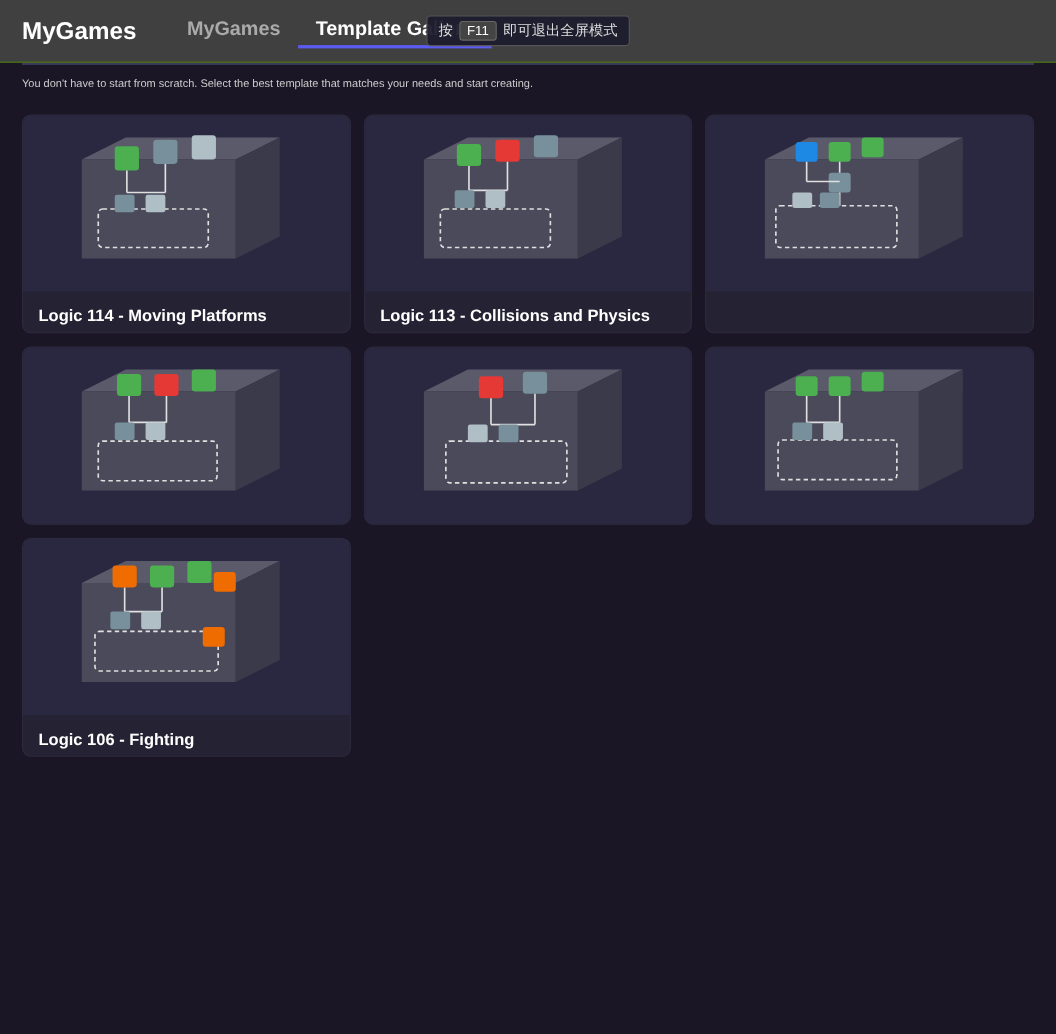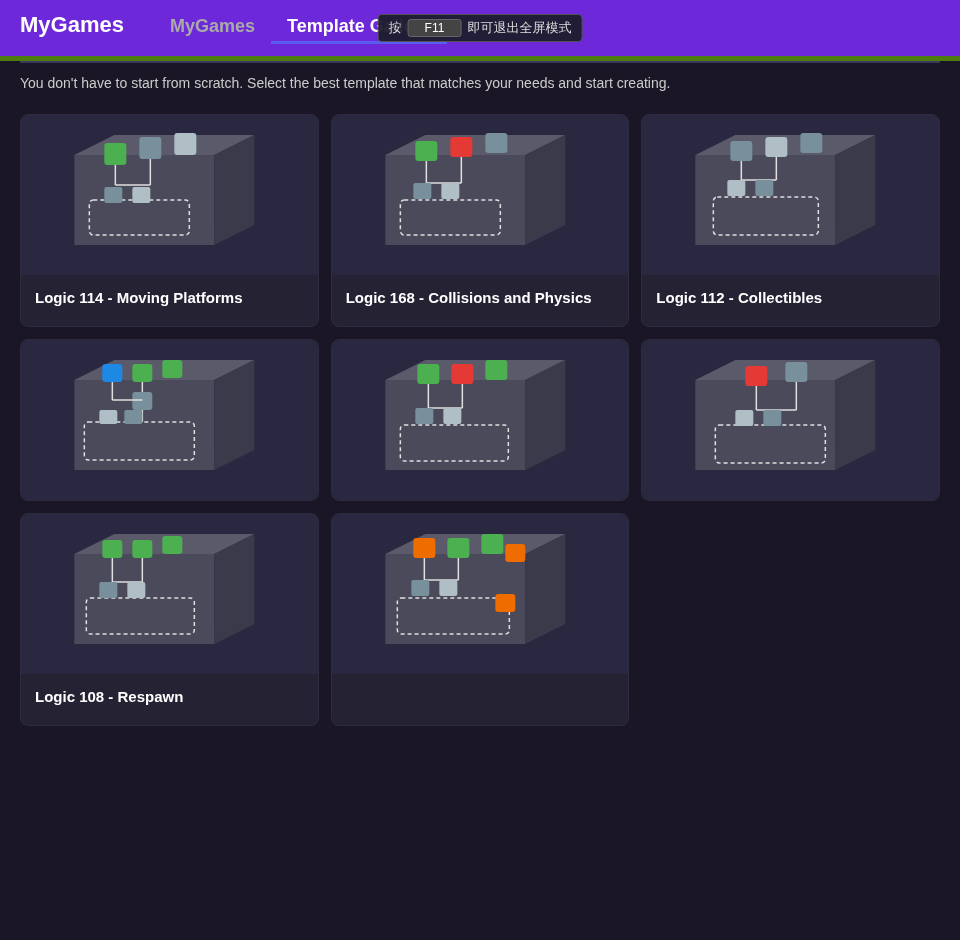--- a/index.html
+++ b/index.html
@@ -8,23 +8,24 @@
       color: #e0e0e0;
       font-family: Arial, sans-serif;
       width: 960px;
       min-height: 940px;
       overflow-x: hidden;
     }
 
     
     .header {
       display: flex;
+      align-items: center;
       padding: 12px 20px;
-      border-bottom: 5px solid #4d7c0f;
-      background: #6d28d9;
+      border-bottom: 1px solid #4d7c0f;
+      background: #404040;
       position: relative;
     }
     .header-logo {
       font-size: 22px;
       font-weight: bold;
       color: #fff;
       margin-right: 30px;
     }
     .header-tabs {
       display: flex;
@@ -57,35 +58,35 @@
       display: flex;
       align-items: center;
       gap: 6px;
       white-space: nowrap;
       z-index: 10;
     }
     .key-badge {
       background: #444;
       border: 1px solid #666;
       border-radius: 3px;
-      padding: 1px 16px;
+      padding: 1px 6px;
       font-size: 12px;
       color: #fff;
     }
 
     
     .subtitle-bar {
       border-bottom: 2px solid #3a3a5c;
       margin: 0 20px;
     }
 
     
     .subtitle-text {
       padding: 10px 20px 6px 20px;
-      font-size: 14px;
+      font-size: 10px;
       color: #ccc;
       line-height: 1.5;
     }
 
     
     .grid-container {
       display: grid;
       grid-template-columns: repeat(3, 1fr);
       gap: 12px;
       padding: 14px 20px 20px 20px;
@@ -110,21 +111,21 @@
       overflow: hidden;
     }
 
     
     .box-svg {
       width: 100%;
       height: 100%;
     }
 
     .card-label {
-      padding: 12px 14px 18px 14px;
+      padding: 12px 14px 4px 14px;
       font-size: 15px;
       font-weight: bold;
       color: #fff;
       line-height: 1.4;
     }
 
     
     .node-green { fill: #4caf50; }
     .node-red { fill: #e53935; }
     .node-blue { fill: #1e88e5; }
@@ -196,45 +197,23 @@
 
         <line x1="91" y1="46" x2="91" y2="68" class="line-white"></line>
         <line x1="126" y1="42" x2="126" y2="68" class="line-white"></line>
         <line x1="91" y1="68" x2="126" y2="68" class="line-white"></line>
 
         <rect x="65" y="85" width="100" height="35" rx="4" class="dotted-rect"></rect>
         <rect x="78" y="68" width="18" height="16" rx="2" class="node-gray"></rect>
         <rect x="106" y="68" width="18" height="16" rx="2" class="node-light"></rect>
       </svg>
     </div>
-    <div class="card-label">Logic 168 - Collisions and Physics</div>
-  </div>
-
-  <div class="card">
-    <div class="card-image">
-      <svg class="box-svg" viewBox="0 0 290 160" xmlns="http://www.w3.org/2000/svg">
-        <polygon class="box-top" points="50,40 190,40 230,20 90,20"></polygon>
-        <polygon class="box-body" points="50,40 50,130 190,130 190,40"></polygon>
-        <polygon class="box-side" points="190,40 190,130 230,110 230,20"></polygon>
-
-        <rect x="85" y="26" width="22" height="20" rx="3" class="node-gray"></rect>
-        <rect x="120" y="22" width="22" height="20" rx="3" class="node-light"></rect>
-        <rect x="155" y="18" width="22" height="20" rx="3" class="node-gray"></rect>
-
-        <line x1="96" y1="46" x2="96" y2="65" class="line-white"></line>
-        <line x1="131" y1="42" x2="131" y2="65" class="line-white"></line>
-        <line x1="96" y1="65" x2="131" y2="65" class="line-white"></line>
-
-        <rect x="68" y="82" width="105" height="38" rx="4" class="dotted-rect"></rect>
-        <rect x="82" y="65" width="18" height="16" rx="2" class="node-light"></rect>
-        <rect x="110" y="65" width="18" height="16" rx="2" class="node-gray"></rect>
-      </svg>
-    </div>
-    <div class="card-label">Logic 112 - Collectibles</div>
-  </div>
+    <div class="card-label">Logic 113 - Collisions and Physics</div>
+  </div>
+
 
   <div class="card">
     <div class="card-image">
       <svg class="box-svg" viewBox="0 0 290 160" xmlns="http://www.w3.org/2000/svg">
         <polygon class="box-top" points="50,40 190,40 230,20 90,20"></polygon>
         <polygon class="box-body" points="50,40 50,130 190,130 190,40"></polygon>
         <polygon class="box-side" points="190,40 190,130 230,110 230,20"></polygon>
 
         <rect x="78" y="24" width="20" height="18" rx="3" class="node-blue"></rect>
         <rect x="108" y="24" width="20" height="18" rx="3" class="node-green"></rect>
@@ -310,21 +289,20 @@
 
         <line x1="88" y1="44" x2="88" y2="68" class="line-white"></line>
         <line x1="118" y1="44" x2="118" y2="68" class="line-white"></line>
         <line x1="88" y1="68" x2="118" y2="68" class="line-white"></line>
 
         <rect x="62" y="84" width="108" height="36" rx="4" class="dotted-rect"></rect>
         <rect x="75" y="68" width="18" height="16" rx="2" class="node-gray"></rect>
         <rect x="103" y="68" width="18" height="16" rx="2" class="node-light"></rect>
       </svg>
     </div>
-    <div class="card-label">Logic 108 - Respawn</div>
   </div>
 
 
   <div class="card">
     <div class="card-image">
       <svg class="box-svg" viewBox="0 0 290 160" xmlns="http://www.w3.org/2000/svg">
         <polygon class="box-top" points="50,40 190,40 230,20 90,20"></polygon>
         <polygon class="box-body" points="50,40 50,130 190,130 190,40"></polygon>
         <polygon class="box-side" points="190,40 190,130 230,110 230,20"></polygon>
 
@@ -337,15 +315,16 @@
         <line x1="123" y1="44" x2="123" y2="66" class="line-white"></line>
         <line x1="89" y1="66" x2="123" y2="66" class="line-white"></line>
 
         <rect x="62" y="84" width="112" height="36" rx="4" class="dotted-rect"></rect>
         <rect x="76" y="66" width="18" height="16" rx="2" class="node-gray"></rect>
         <rect x="104" y="66" width="18" height="16" rx="2" class="node-light"></rect>
 
         <rect x="160" y="80" width="20" height="18" rx="3" class="node-orange"></rect>
       </svg>
     </div>
+    <div class="card-label">Logic 106 - Fighting</div>
   </div>
 
 </div>
 
 </body></html>

